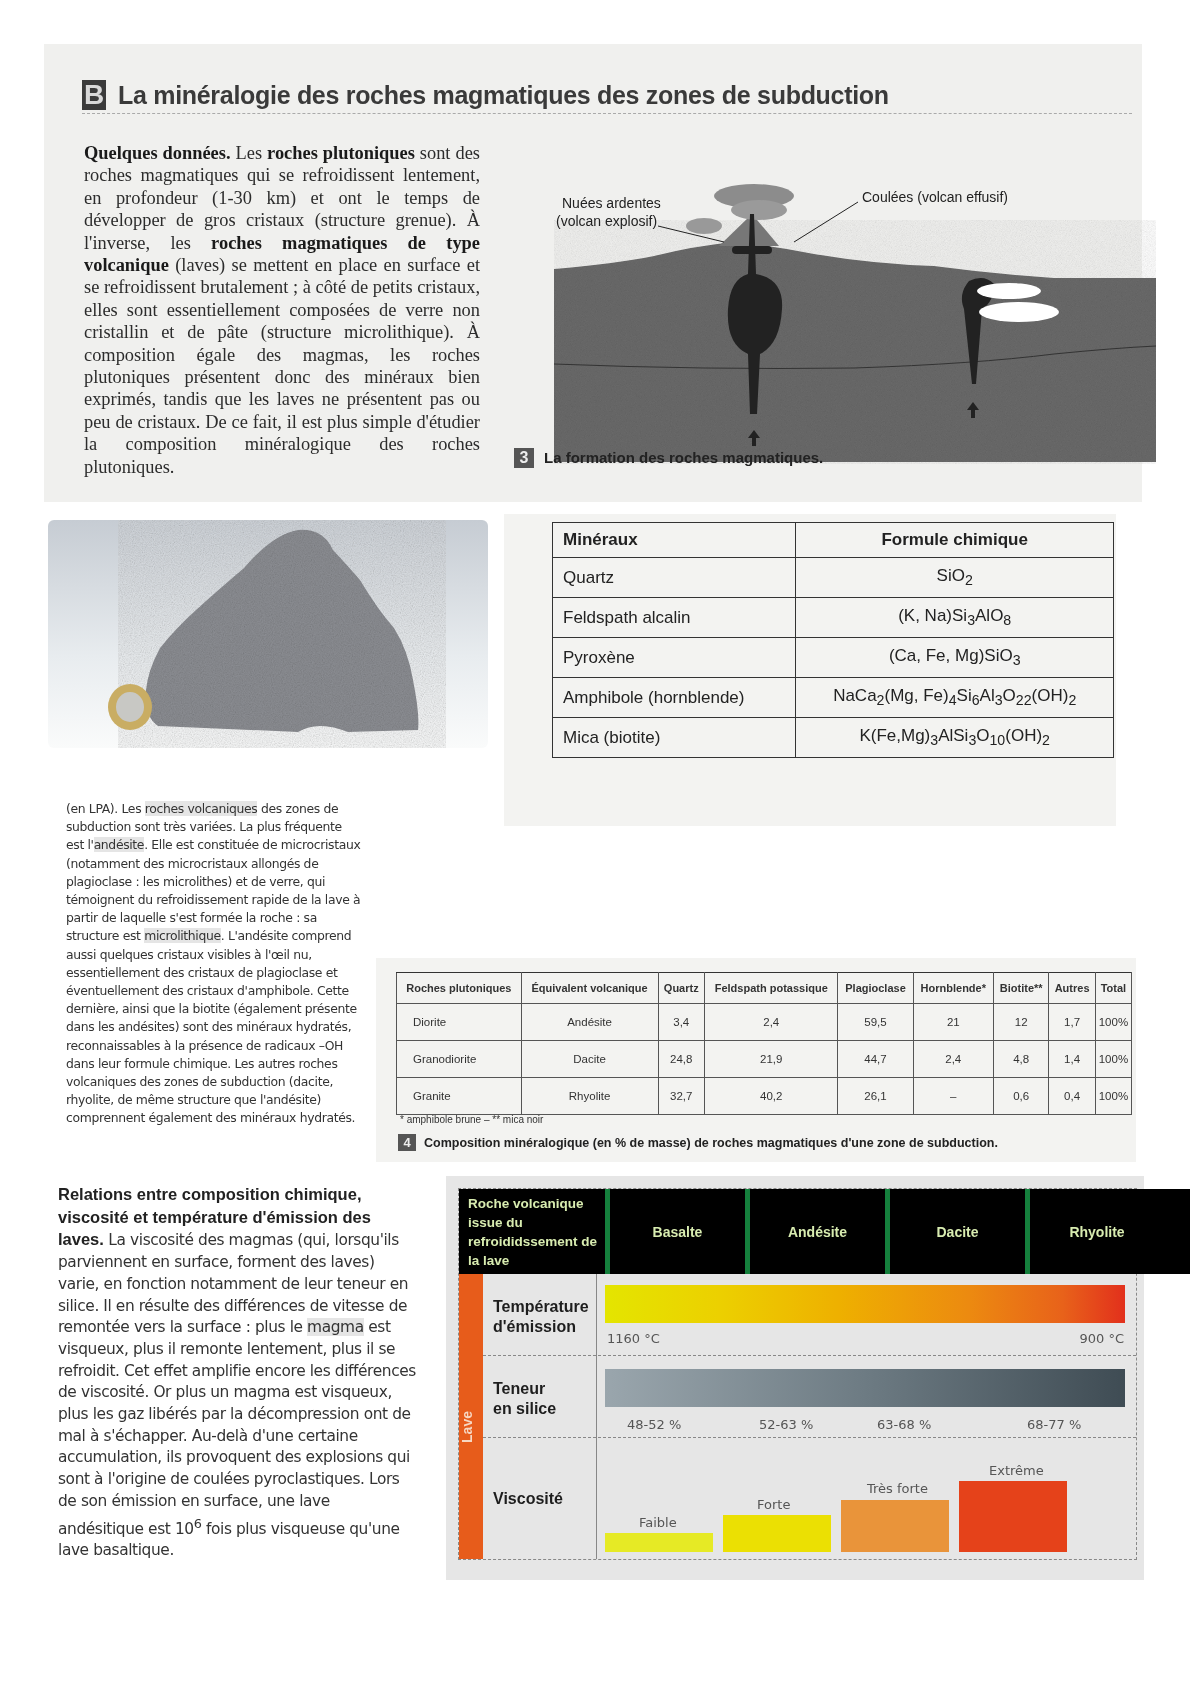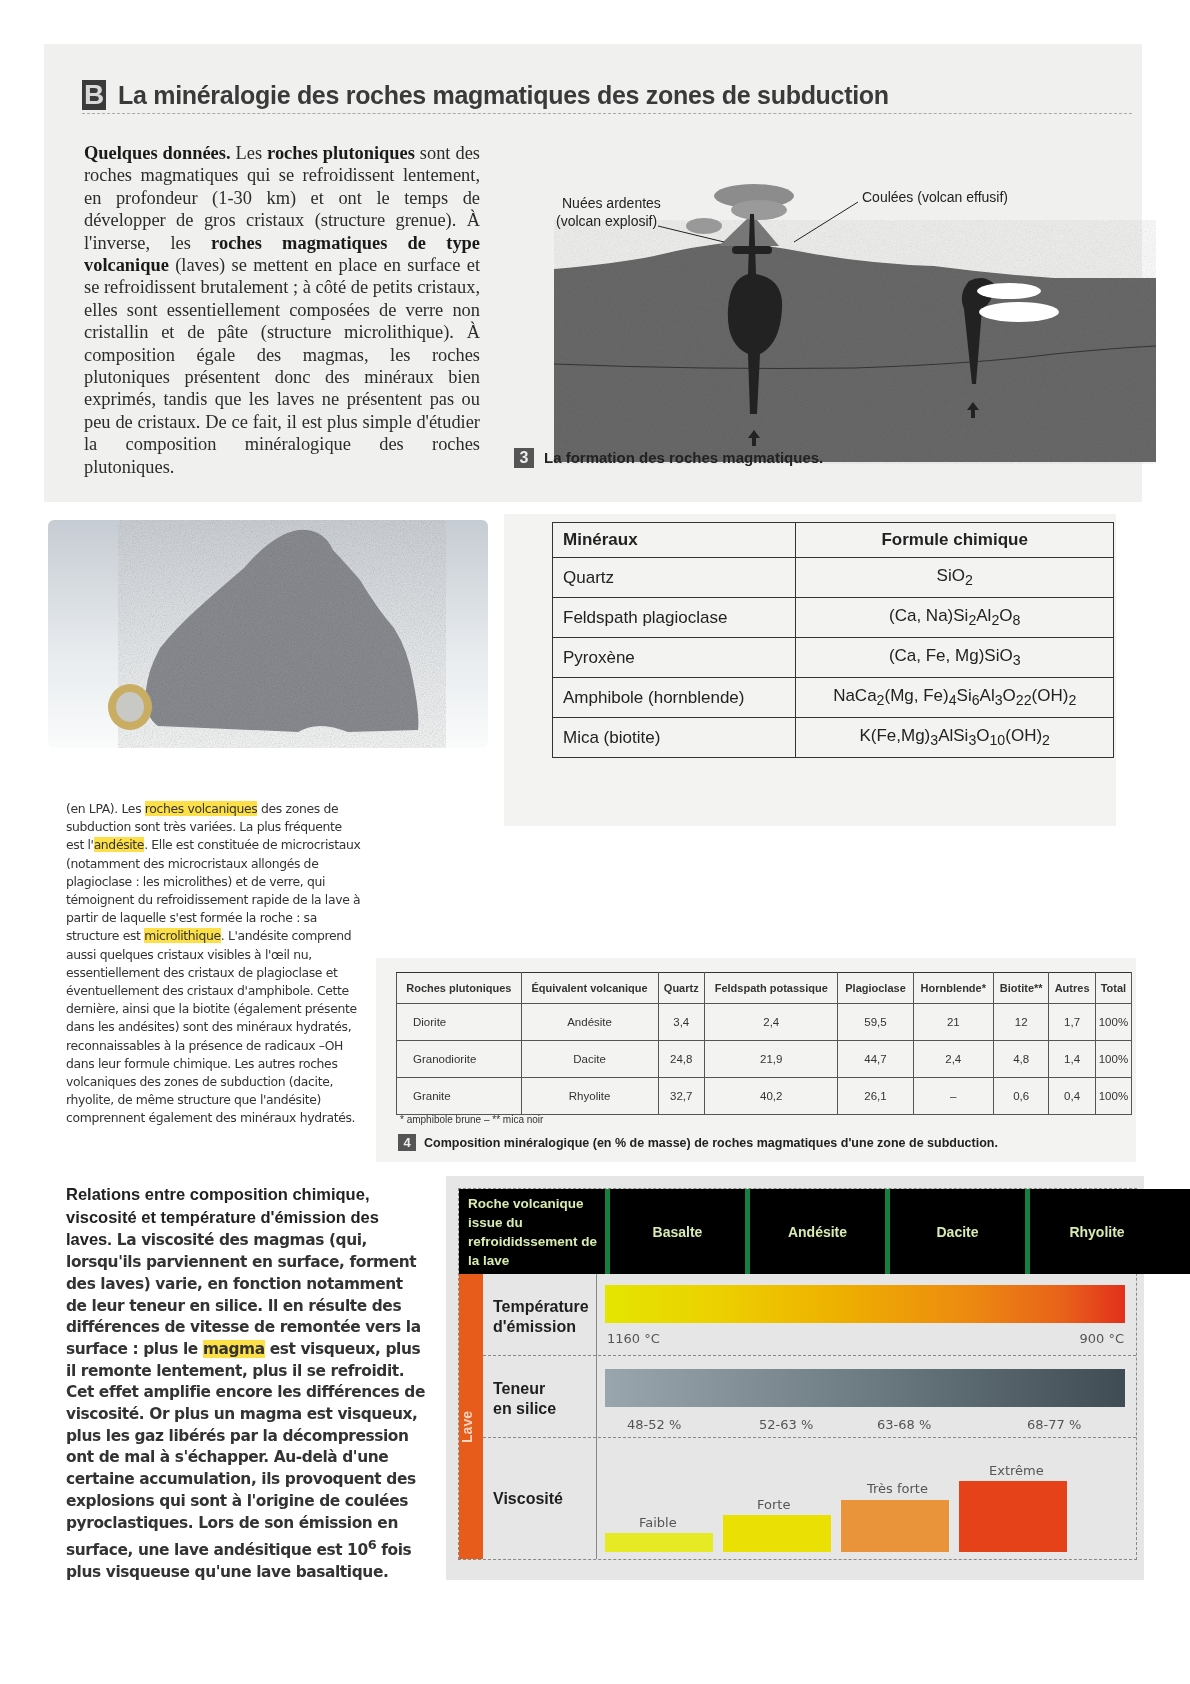--- a/index.html
+++ b/index.html
@@ -19,32 +19,32 @@
   .photo{left:48px;top:520px;width:440px;height:228px;border-radius:6px;background:linear-gradient(#c6ccd3,#e8ecef 60%,#fafbfb);overflow:hidden;}
   
   .mintable-wrap{left:504px;top:514px;width:612px;height:312px;background:#f3f3f1;}
   table.minerals{position:absolute;left:48px;top:8px;border-collapse:collapse;width:562px;font-size:17px;color:#222;}
   table.minerals td,table.minerals th{border:1.5px solid #333;height:39px;padding:0 10px;}
   table.minerals th{font-weight:bold;height:34px;}
   table.minerals th:first-child{text-align:left;}
   table.minerals td:nth-child(2){text-align:center;}
   
   .andText{left:66px;top:800px;width:296px;font-size:12.4px;line-height:18.2px;color:#333;font-family:"DejaVu Sans",sans-serif;letter-spacing:-0.35px;}
-  .hl{background:#fde047;}
+  .hl{background:#e5e5e5;}
   
   .compWrap{left:376px;top:958px;width:760px;height:204px;background:#f3f3f1;}
   table.comp{position:absolute;left:20px;top:14px;border-collapse:collapse;font-size:11.5px;color:#333;width:736px;}
   table.comp th{font-weight:bold;font-size:11px;height:30px;border:1px solid #555;border-top:1.5px solid #333;padding:0 3px;white-space:nowrap;}
   table.comp td{height:34px;border:1px solid #555;text-align:center;}
   table.comp td:first-child{text-align:left;padding-left:16px;}
   .compNote{left:24px;top:156px;font-size:10px;color:#333;}
   .compCap{left:22px;top:176px;font-weight:bold;font-size:12.5px;color:#222;white-space:nowrap;}
   .compCap .numbox{width:18px;height:17px;line-height:17px;font-size:13px;margin-right:8px;}
   
-  .relText{left:66px;top:1184px;width:360px;font-size:15.4px;line-height:21.7px;color:#333;font-family:"DejaVu Sans",sans-serif;letter-spacing:-0.4px;font-weight:bold;}
+  .relText{left:58px;top:1184px;width:360px;font-size:15.4px;line-height:21.7px;color:#333;font-family:"DejaVu Sans",sans-serif;letter-spacing:-0.4px;}
   .relText b{font-family:"Liberation Sans",sans-serif;font-size:16.5px;color:#222;letter-spacing:0;}
   
   .lavaWrap{left:446px;top:1176px;width:698px;height:404px;background:#e6e6e6;}
   .lavaGrid{position:absolute;left:12px;top:12px;width:677px;height:370px;border:1px dashed #888;}
   .lavaHead{position:absolute;left:0;top:0;width:772px;height:85px;background:#000000;display:flex;}
   .lavaHead .hcell{color:#d8ecb0;font-weight:bold;font-size:14px;display:flex;align-items:center;justify-content:center;border-left:5px solid #15803d;}
   .lavaHead .h0{width:137px;justify-content:flex-start;padding-left:9px;font-size:13.5px;line-height:19px;border-left:none;}
   .lavaLeft{position:absolute;left:0;top:85px;width:24px;height:285px;background:#e75c1b;}
   .lavaLeft span{position:absolute;left:-8px;top:145px;transform:rotate(-90deg);color:#f6d7c3;font-weight:bold;font-size:14px;}
   .lavaRowLabel{position:absolute;left:34px;font-weight:bold;font-size:16px;color:#1e1e1e;line-height:20px;}
@@ -127,22 +127,22 @@
     <tbody>
         <tr>
       <th>Minéraux</th>
       <th>Formule chimique</th>
     </tr>
     <tr>
           <td>Quartz</td>
           <td>SiO<sub>2</sub></td>
         </tr>
     <tr>
-          <td>Feldspath plagioclase</td>
-          <td>(Ca, Na)Si<sub>2</sub>Al<sub>2</sub>O<sub>8</sub></td>
+          <td>Feldspath alcalin</td>
+          <td>(K, Na)Si<sub>3</sub>AlO<sub>8</sub></td>
         </tr>
     <tr>
           <td>Pyroxène</td>
           <td>(Ca, Fe, Mg)SiO<sub>3</sub></td>
         </tr>
     <tr>
           <td>Amphibole (hornblende)</td>
           <td>NaCa<sub>2</sub>(Mg, Fe)<sub>4</sub>Si<sub>6</sub>Al<sub>3</sub>O<sub>22</sub>(OH)<sub>2</sub></td>
         </tr>
     <tr>

